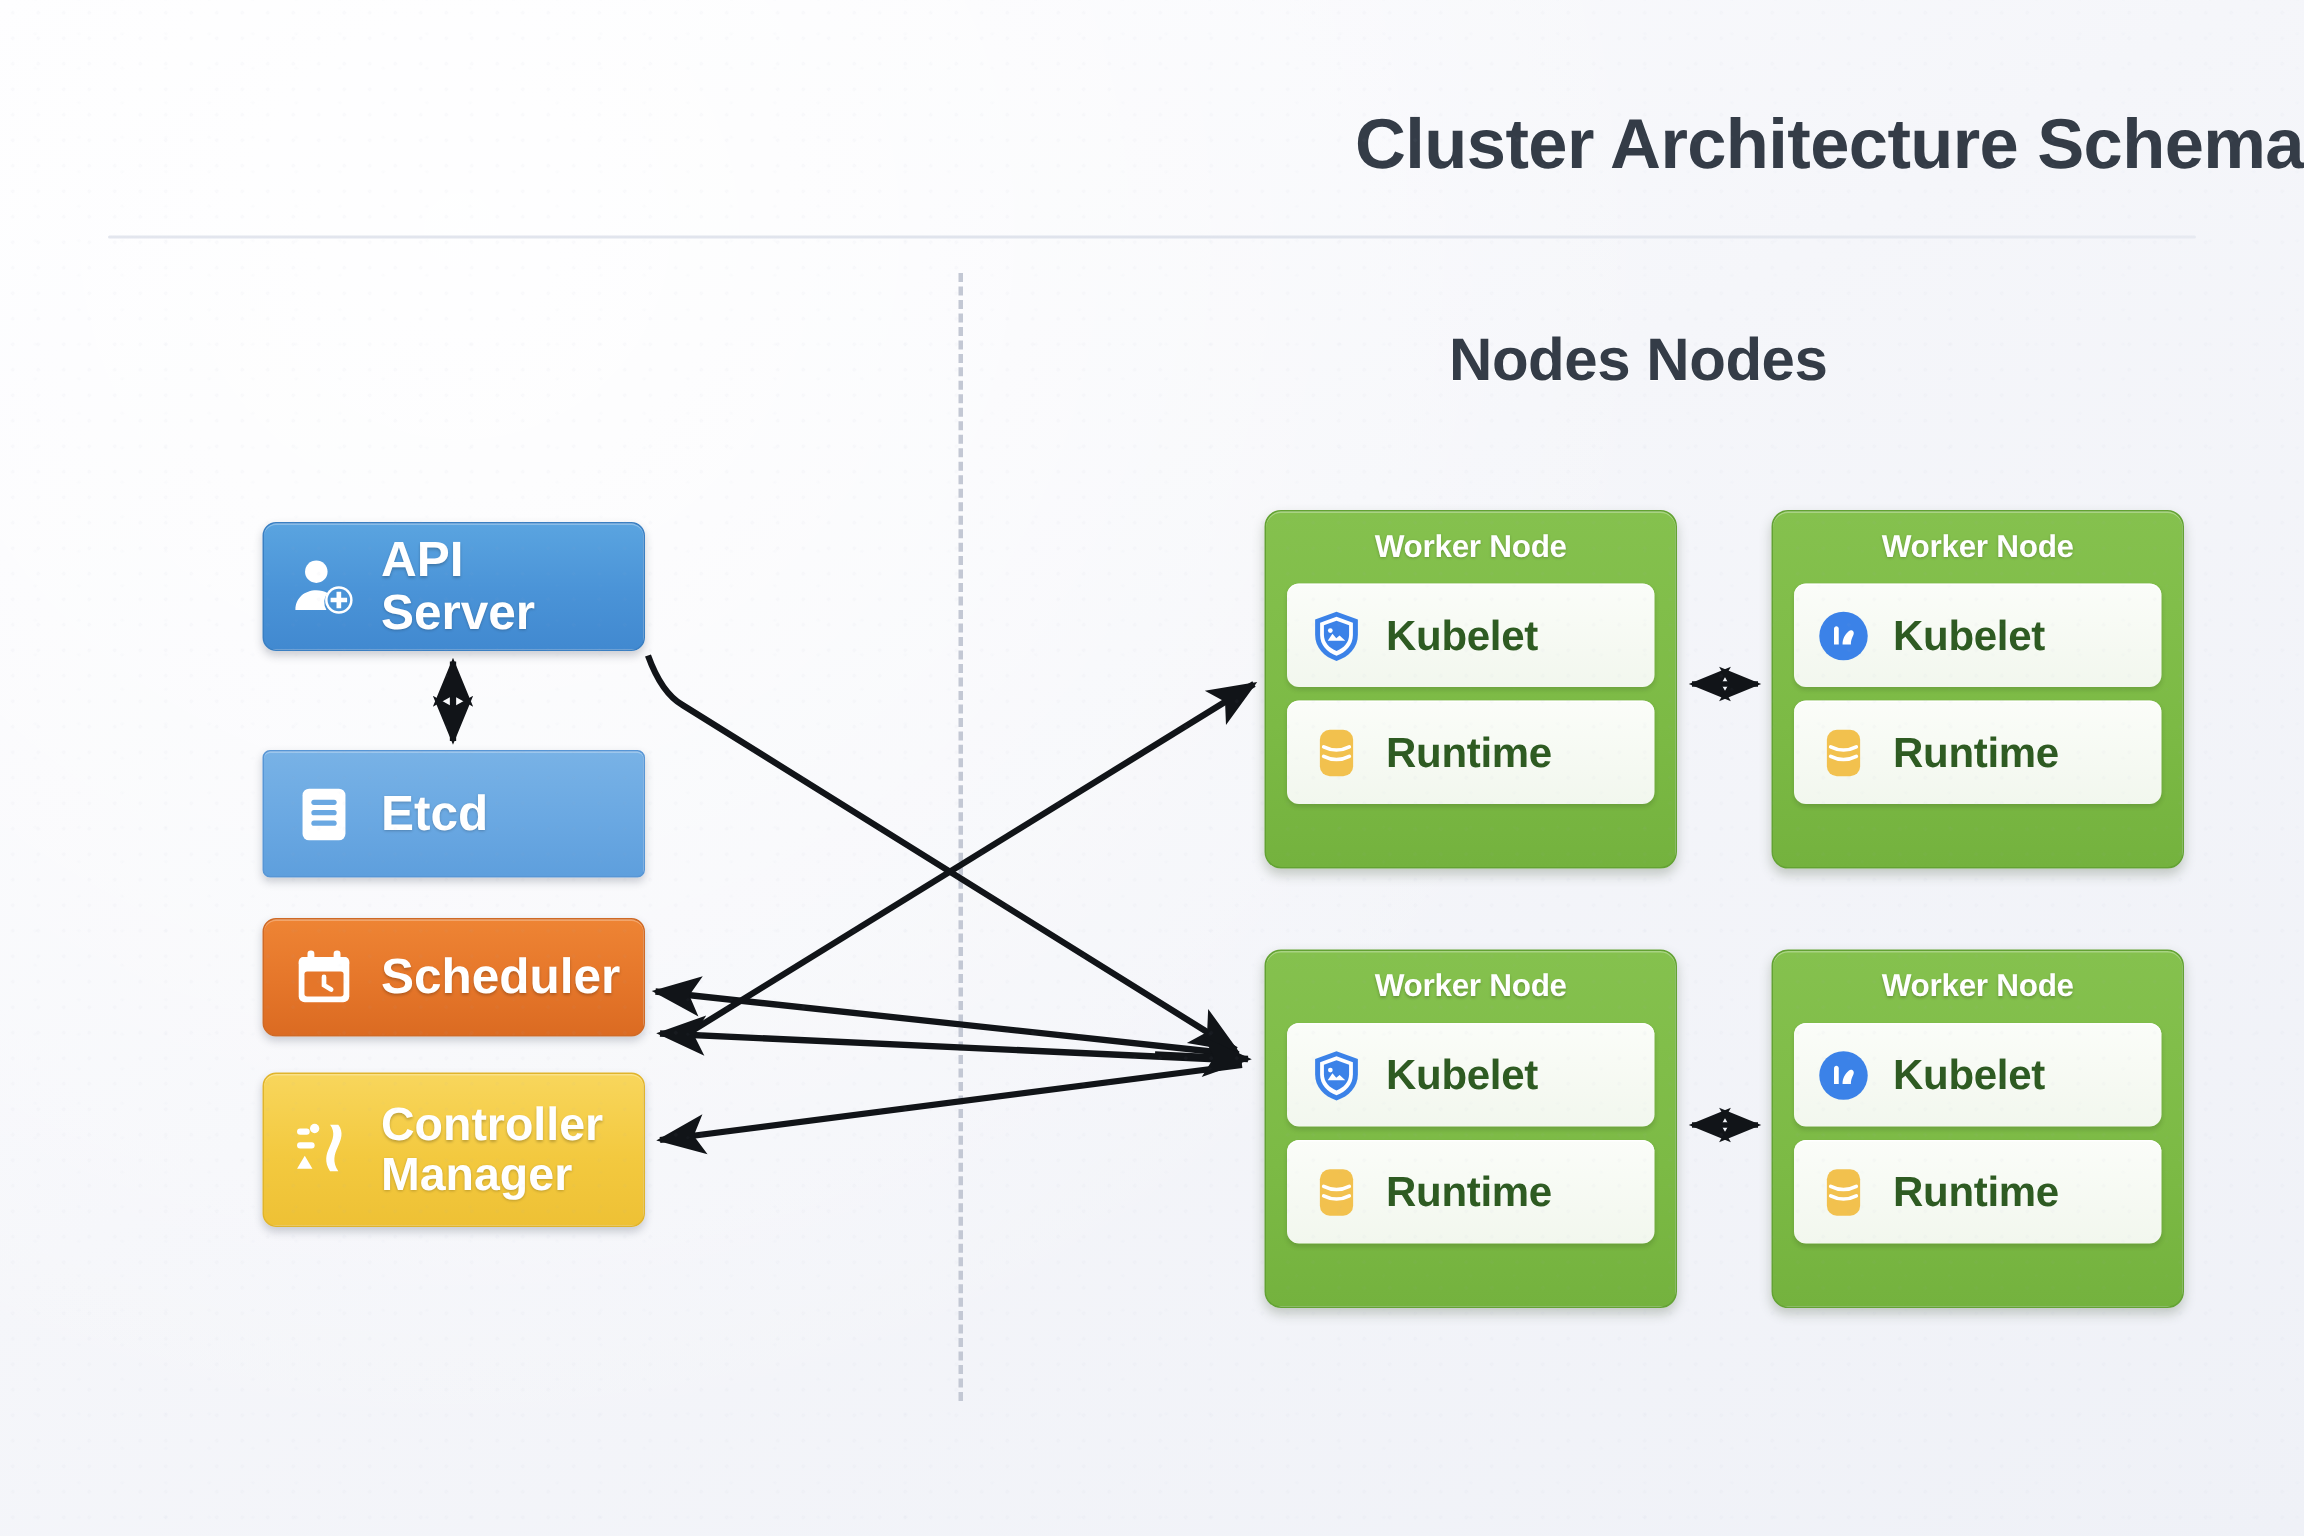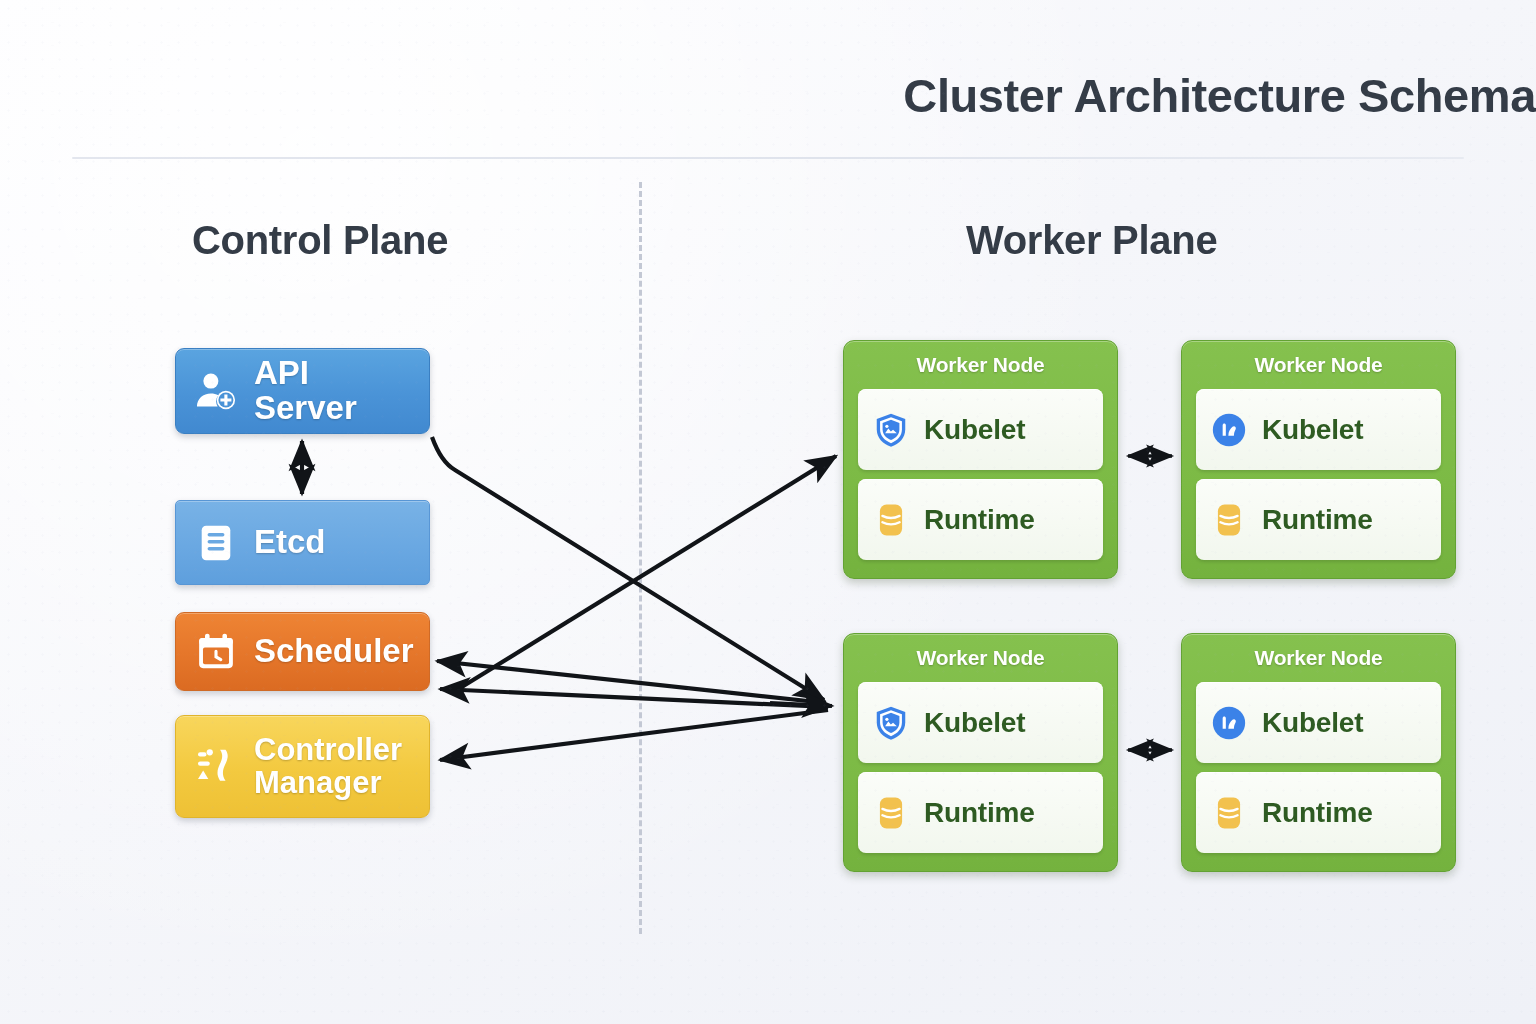--- a/index.html
+++ b/index.html
@@ -108,21 +108,21 @@
   .worker-title {
     text-align: center;
     color: #ffffff;
     font-size: 21px; font-weight: 700;
     text-shadow: 0 1px 2px rgba(0,0,0,0.22);
     margin-bottom: 12px;
     letter-spacing: -0.2px;
   }
   .worker-row {
     display: flex; align-items: center; gap: 14px;
-    height: 81px;
+    height: 69px;
     margin-bottom: 9px;
     padding: 12px 14px;
     border-radius: 8px;
     background: linear-gradient(180deg,#fbfdf9 0%,#f2f7ee 100%);
     box-shadow: 0 2px 3px rgba(40,60,30,0.18), inset 0 1px 0 rgba(255,255,255,0.9);
   }
   .worker-row-label {
     color: #2e5b22;
     font-size: 28px; font-weight: 600;
     letter-spacing: -0.2px;
@@ -139,22 +139,21 @@
 </head>
 <body>
 
 <div id="stage">
 
   <div id="title">Cluster Architecture Schema</div>
   <div id="title-rule"></div>
 
   <div id="divider"></div>
 
-  <div class="section-heading" id="h-control">Control Plane</div>
-  <div class="section-heading" id="h-workers">Worker Plane</div>
+  <div class="section-heading" id="h-workers">Nodes Nodes</div>
 
   <div class="cp-box" id="box-api">
     <svg class="cp-icon" viewBox="0 0 24 24">
       <circle cx="9.2" cy="6.6" r="4.1" fill="#ffffff"></circle>
       <path d="M1.6 20.5c0-4.3 3.4-7.1 7.6-7.1 1.5 0 2.9.35 4.05.98A5.6 5.6 0 0 0 12.9 20.5z" fill="#ffffff"></path>
       <circle cx="17.4" cy="16.9" r="5" fill="#ffffff"></circle>
       <circle cx="17.4" cy="16.9" r="4.1" fill="#4a93d7"></circle>
       <path d="M16.55 13.9h1.7v2.15h2.15v1.7h-2.15v2.15h-1.7v-2.15H14.4v-1.7h2.15z" fill="#ffffff"></path>
     </svg>
     <span class="cp-label">API Server</span>

